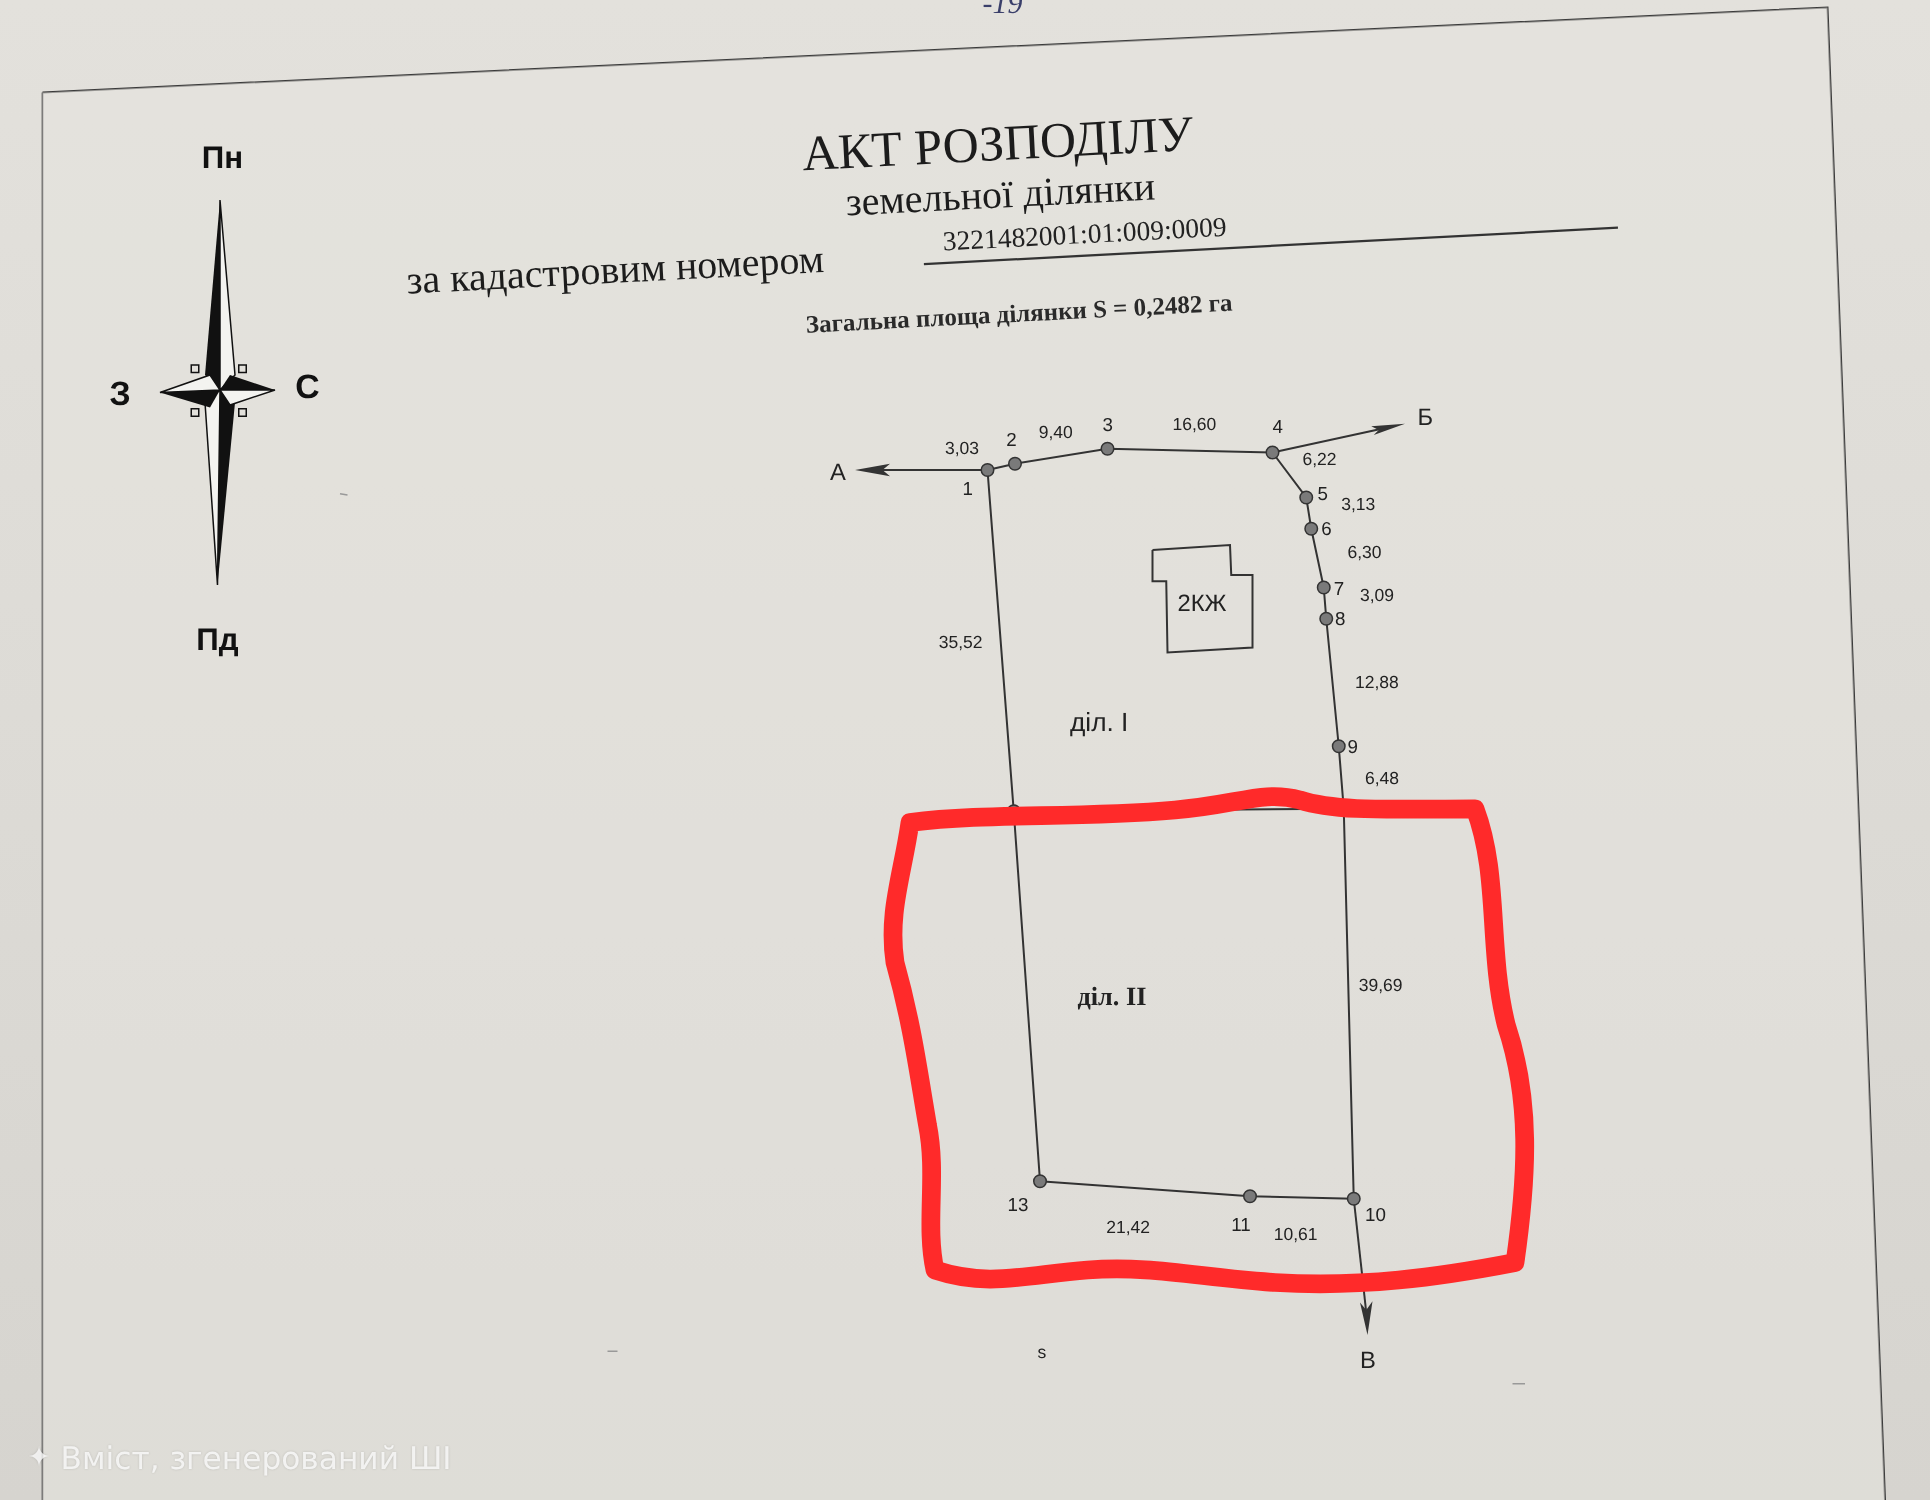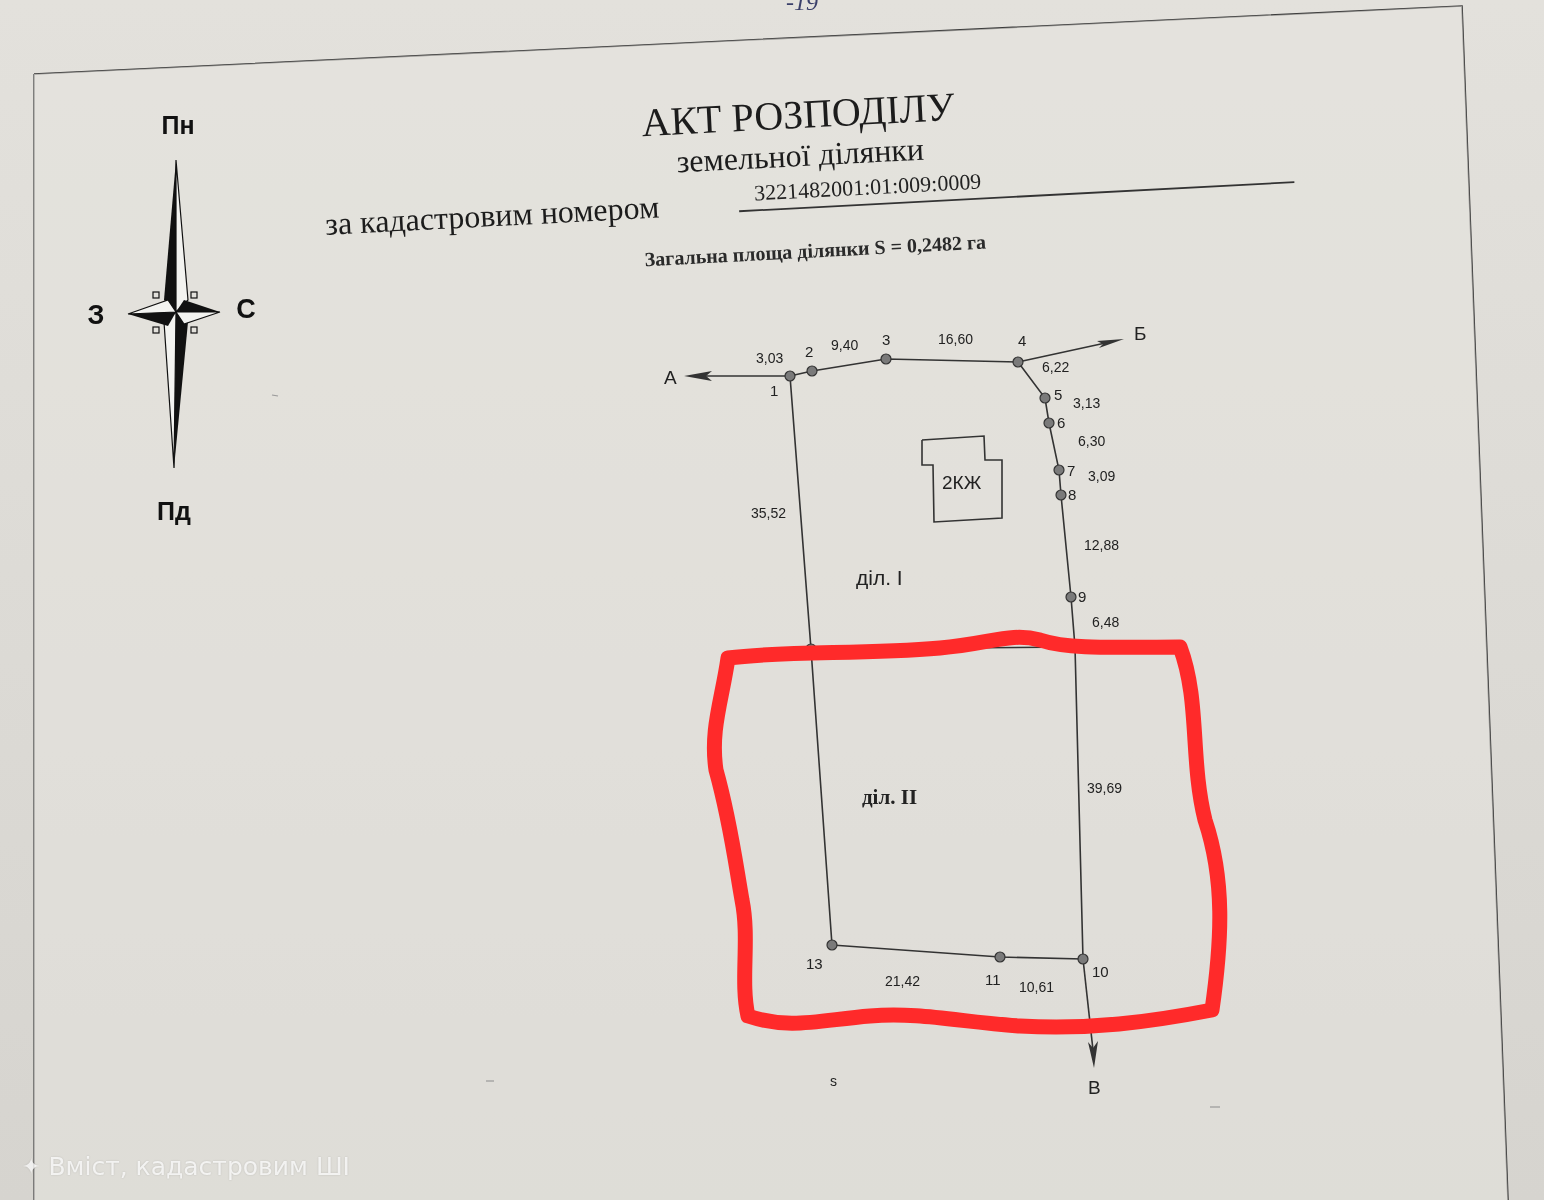--- a/index.html
+++ b/index.html
@@ -138,14 +138,14 @@
   </g>
 
   <path d="M728 658 C 790 650, 860 655, 940 648 C 990 644, 1010 632, 1040 640 C 1070 650, 1120 647, 1180 647
            C 1200 700, 1190 760, 1205 820 C 1225 880, 1222 940, 1212 1010
            C 1150 1022, 1090 1030, 1020 1026 C 960 1022, 920 1012, 870 1016 C 820 1020, 790 1030, 748 1016
            C 740 980, 750 940, 742 900 C 735 860, 730 820, 716 770 C 710 730, 722 700, 728 658 Z" fill="none" stroke="#ff2a2a" stroke-width="15" stroke-linejoin="round" stroke-linecap="round"></path>
 </svg>
 
 <div class="watermark">
   <span class="spark">✦</span>
-  <span>Вміст, кадастровим ШІ</span>
+  <span>Вміст, згенерований ШІ</span>
 </div>
 
 </body></html>

